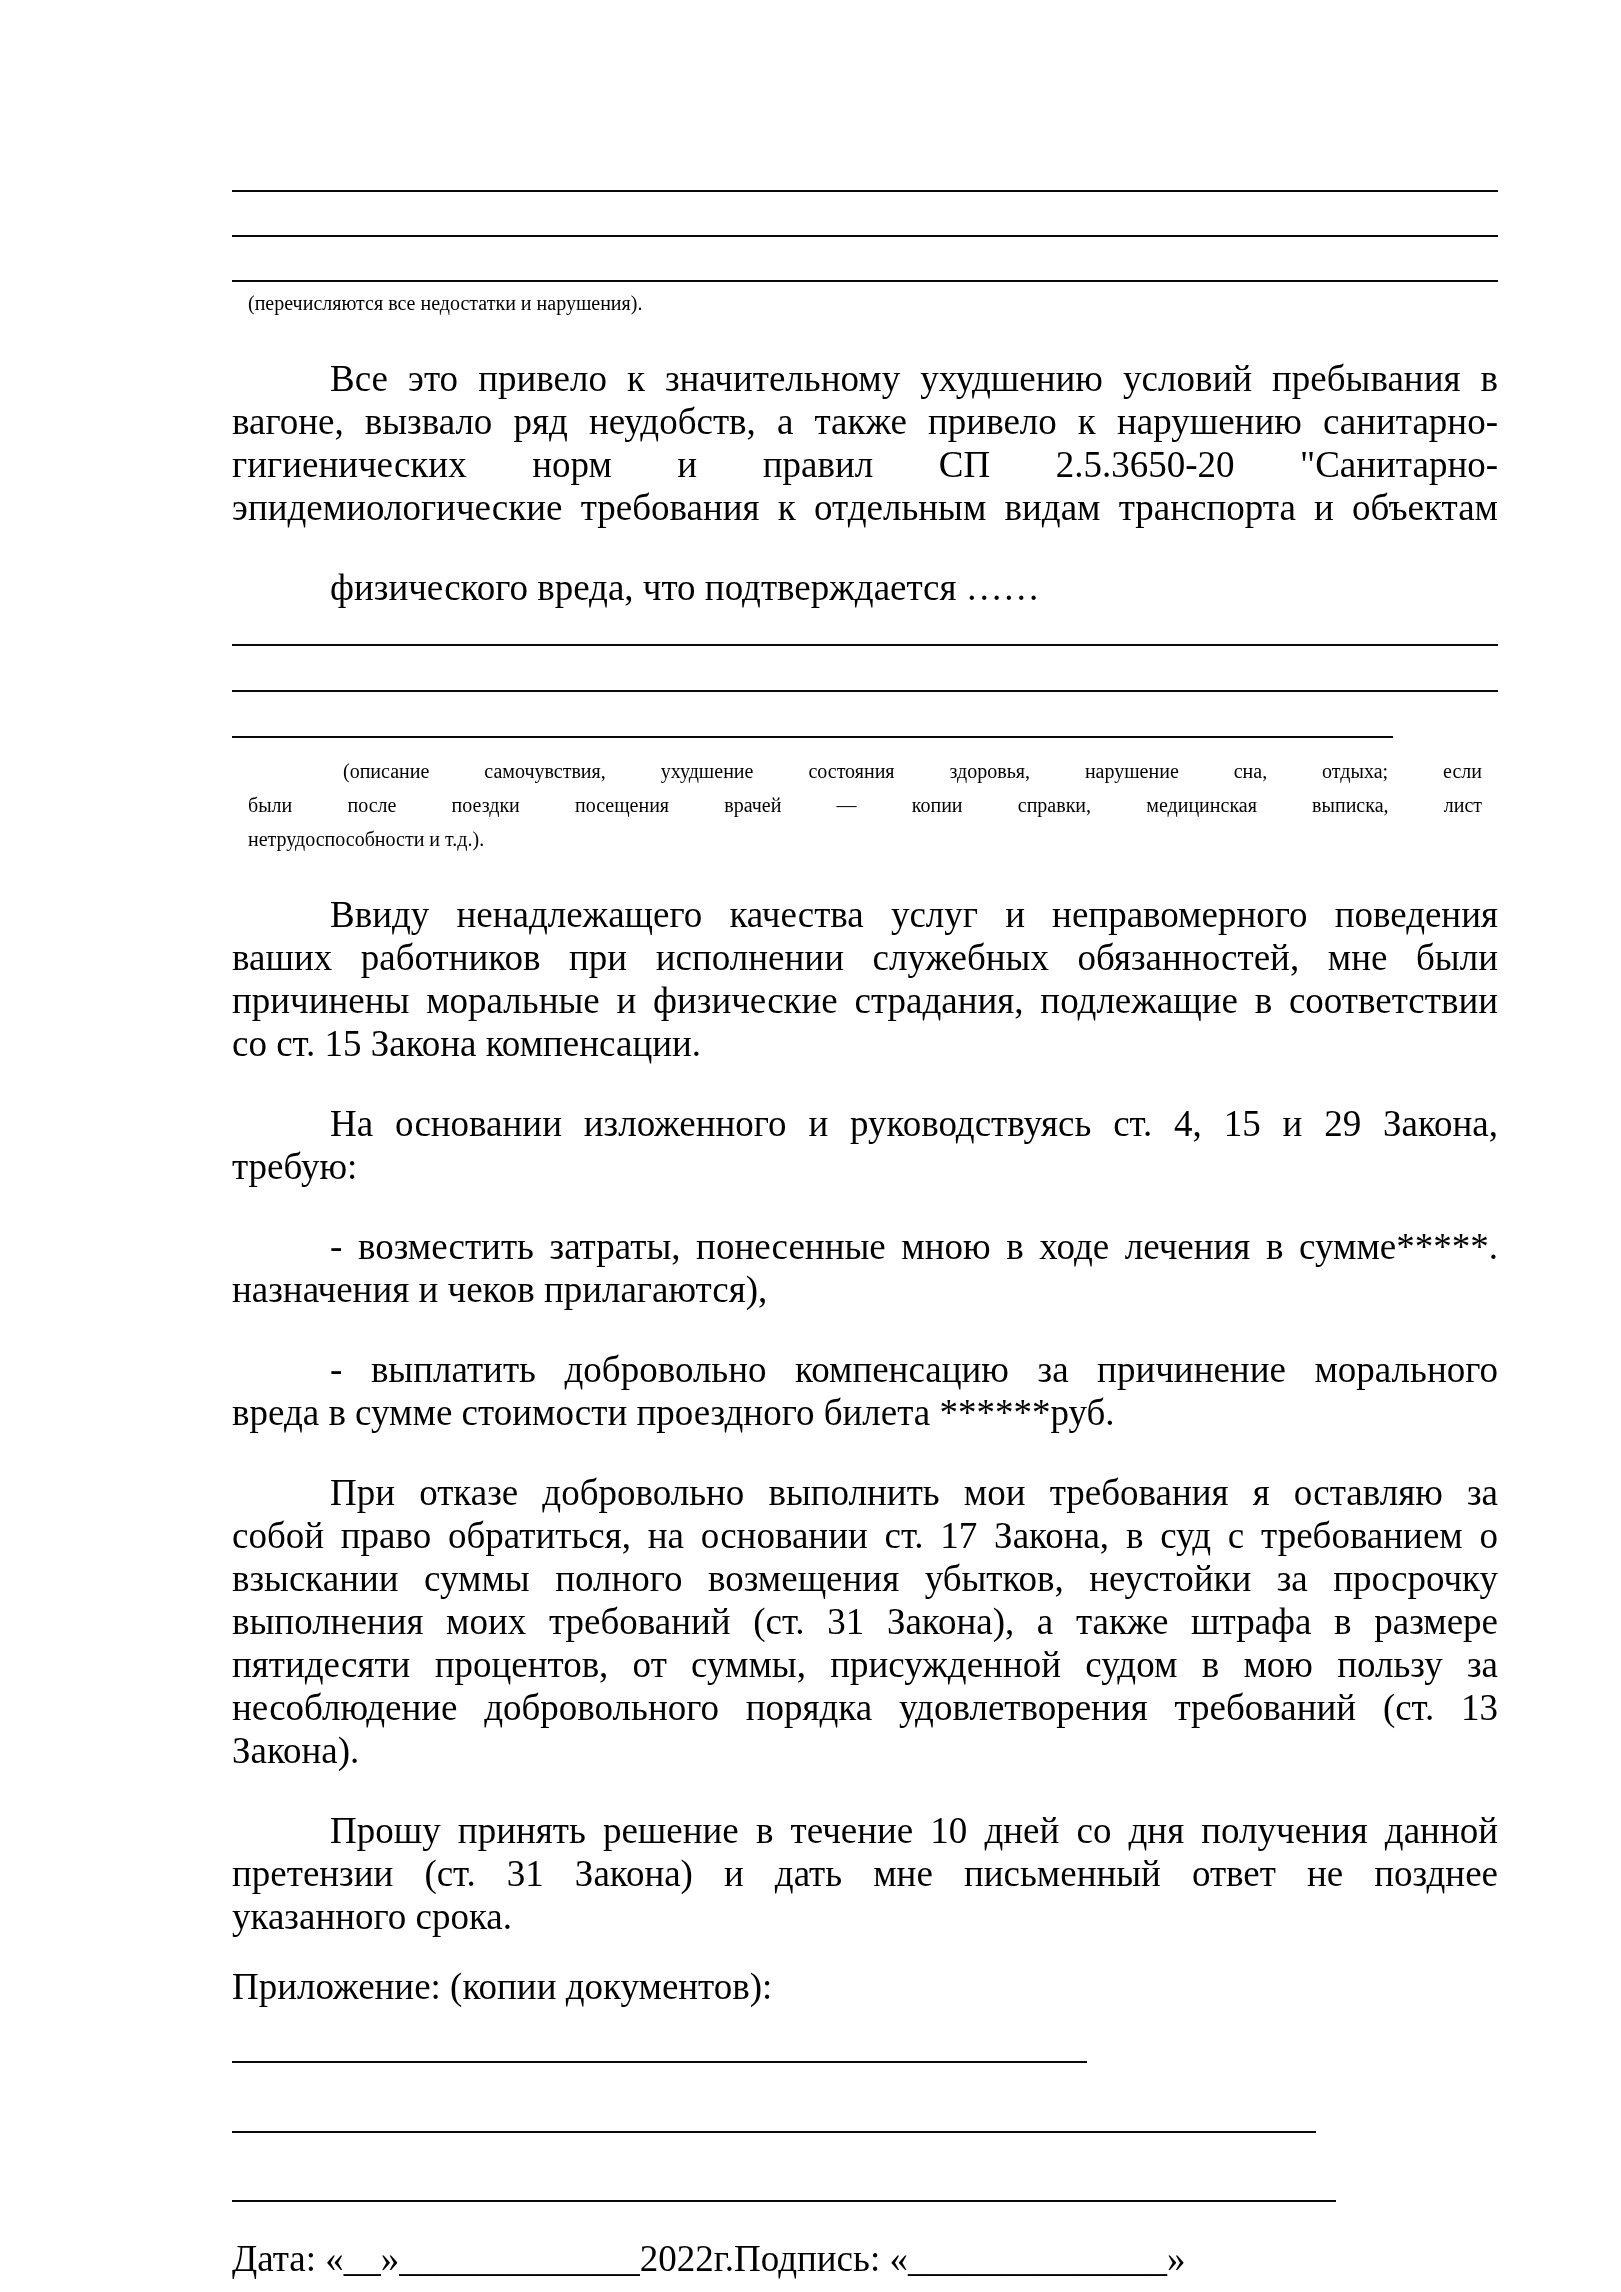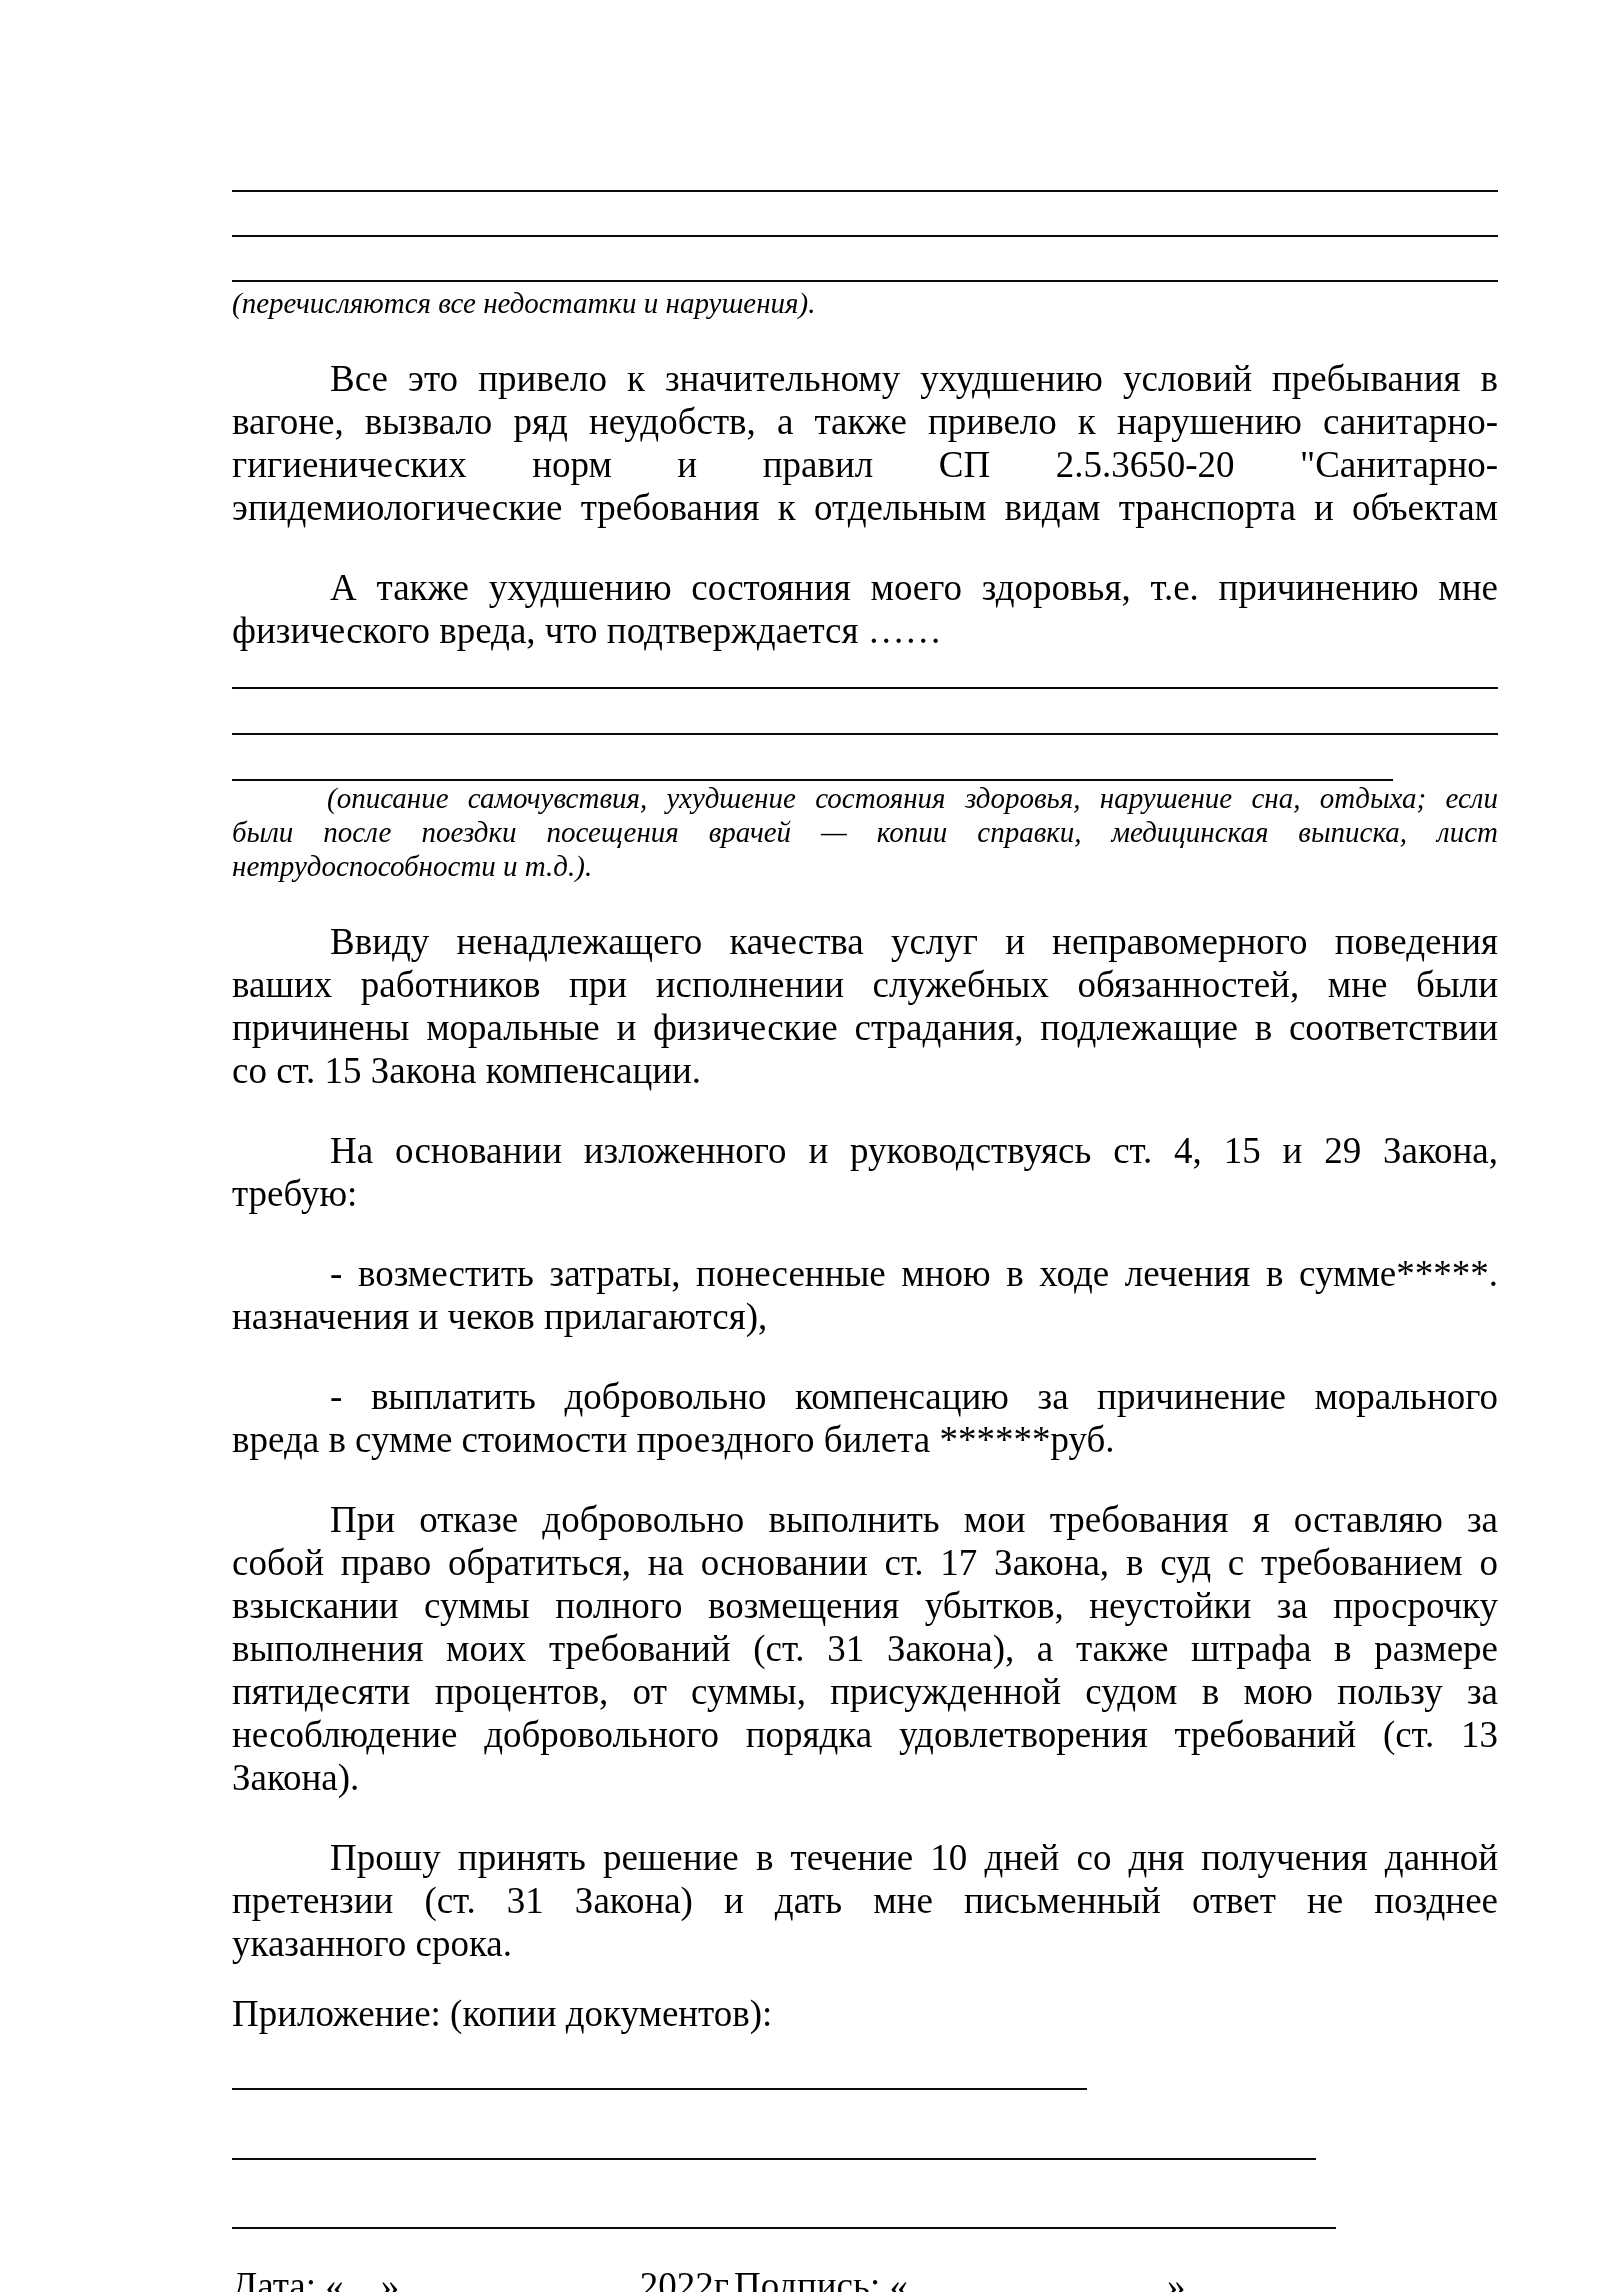--- a/index.html
+++ b/index.html
@@ -36,24 +36,23 @@
   .attgroup .fill-line-1 { height: 39px; box-sizing: border-box; width: 855px; }
   .attgroup .fill-line-2 { height: 70px; box-sizing: border-box; width: 1084px; }
   .attgroup .fill-line-3 { height: 69px; box-sizing: border-box; width: 1104px; }
 
   .body-block {
     font-size: 37px;
     line-height: 43px;
     margin: 0;
   }
   .caption-block {
-    font-size: 29px;
+    font-size: 20px;
     line-height: 34px;
-    font-style: italic;
-    margin: 0;
+    margin: 16px;
   }
   .caption-single { margin-top: 3.9px; }
   .tline {
     text-align: justify;
     text-align-last: justify;
     text-justify: inter-word;
     white-space: normal;
   }
   .tline.last { text-align-last: left; }
   .para .tline:first-child { text-indent: 98px; margin-top: 37px; }
@@ -86,21 +85,20 @@
     <div class="caption-block caption-single">(перечисляются все недостатки и нарушения).</div>
 
     <div class="body-block para mt6">
         <div class="tline">Все это привело к значительному ухудшению условий пребывания в</div>
         <div class="tline">вагоне, вызвало ряд неудобств, а также привело к нарушению санитарно-</div>
         <div class="tline">гигиенических норм и правил СП 2.5.3650-20 "Санитарно-</div>
         <div class="tline">эпидемиологические требования к отдельным видам транспорта и объектам</div>
       </div>
 
     <div class="body-block para">
-        <div class="tline">А также ухудшению состояния моего здоровья, т.е. причинению мне</div>
         <div class="tline last">физического вреда, что подтверждается ……</div>
       </div>
 
     <div class="midgroup">
       <div class="fill-line fill-line-1"></div>
       <div class="fill-line fill-line-2"></div>
       <div class="fill-line fill-line-3"></div>
     </div>
 
     <div class="caption-block caption-just">

